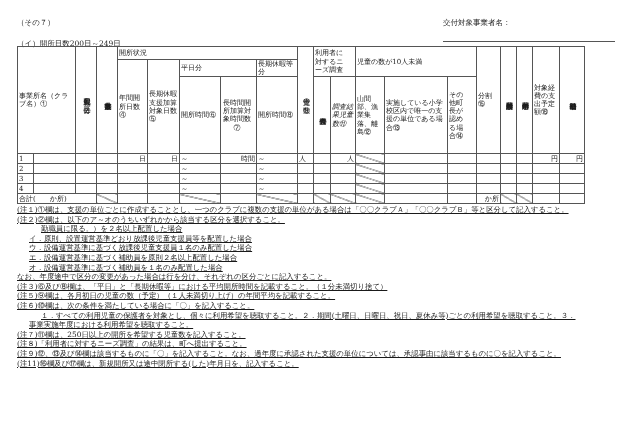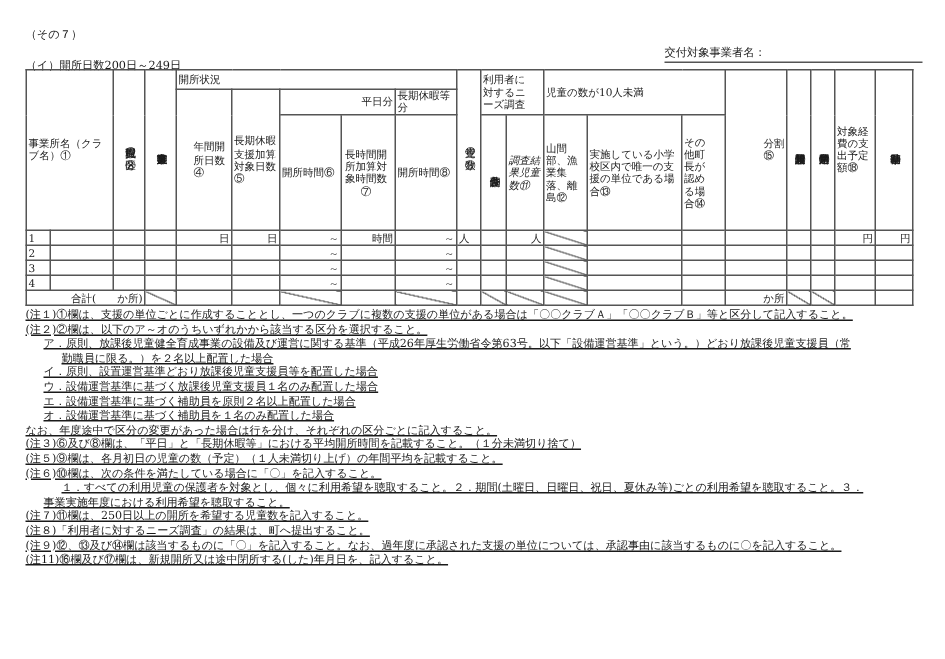--- a/index.html
+++ b/index.html
@@ -1,27 +1,27 @@
 <!DOCTYPE html>
 <html><head>
 <meta charset="utf-8">
 <style>
   html, body { margin:0; padding:0; background:#ffffff; }
   body { width:630px; height:439px; position:relative; overflow:hidden;
          font-family:"DejaVu Serif","Liberation Serif",serif; color:#1a1a1a; }
   .abs { position:absolute; }
   .t { font-size:7px; line-height:8px; white-space:nowrap; }
   .sono { left:17px; top:19px; font-size:7.5px; }
-  .kofu { left:443px; top:32px; font-size:7.5px;font-family:Liberation Mono, monospace; }
+  .kofu { left:443px; top:19px; font-size:7.5px; }
   .kofu-line { left:443px; top:41px; width:172px; height:0; border-top:1px solid #555; }
   .sub { left:17px; top:40px; font-size:7.5px; }
   table.grid { position:absolute; left:17px; top:46px; border-collapse:collapse; table-layout:fixed; }
   table.grid td { border:0.8px solid #555; padding:0 1px; font-size:7px; line-height:8.2px; vertical-align:middle; overflow:hidden; position:relative; }
   .vt { writing-mode:vertical-rl; text-orientation:upright; letter-spacing:0px; margin:0 auto; line-height:9px; }
-  .hc { text-align:right; }
+  .hc { text-align:left; }
   .rt { text-align:right; }
   .lt { text-align:left; }
   .diag { background:linear-gradient(to top right, transparent calc(50% - 0.5px), #555 calc(50% - 0.3px), #555 calc(50% + 0.3px), transparent calc(50% + 0.5px)); }
   .notes { position:absolute; left:17px; top:205px; width:610px; font-size:7.4px; line-height:9.6px; }
   .notes div { white-space:nowrap;text-decoration:underline; }
   .ind1 { padding-left:12px; }
   .ind2 { padding-left:24px; }
 </style>
 </head>
 <body>
@@ -67,38 +67,38 @@
         </td>
     <td colspan="5" class="lt">開所状況</td>
     <td rowspan="3" class="hc">
           <div class="vt">児童の数⑨</div>
         </td>
     <td colspan="2" rowspan="2" class="lt">
           <span style="white-space:normal;display:block;width:30px;">利用者に対するニーズ調査</span>
         </td>
     <td colspan="3" rowspan="2" class="lt">児童の数が10人未満</td>
     <td rowspan="3" class="lt">
-          <span style="white-space:normal;display:block;width:14px;padding-left:24px;">分割⑮</span>
+          <span style="white-space:normal;display:block;width:14px;">分割⑮</span>
         </td>
     <td rowspan="3" class="hc">
           <div class="vt">新規開設年月日⑯</div>
         </td>
     <td rowspan="3" class="hc">
           <div class="vt">途中閉所年月日⑰</div>
         </td>
     <td rowspan="3" class="lt">
           <span style="white-space:normal;display:block;width:24px;">対象経費の支出予定額⑱</span>
         </td>
     <td rowspan="3" class="hc">
           <div class="vt">補助基準額⑲</div>
         </td>
   </tr>
   <tr style="height:17px">
     <td rowspan="2" class="lt">
-          <span style="white-space:normal;display:block;width:24px;padding-left:10px;">年間開所日数④</span>
+          <span style="white-space:normal;display:block;width:24px;">年間開所日数④</span>
         </td>
     <td rowspan="2" class="lt">
           <span style="white-space:normal;display:block;width:28px;">長期休暇支援加算対象日数⑤</span>
         </td>
     <td colspan="2" class="hc">平日分</td>
     <td class="lt">
           <span style="white-space:normal;display:block;width:36px;">長期休暇等分</span>
         </td>
   </tr>
   <tr style="height:77px">
@@ -231,21 +231,20 @@
     <td class="diag"></td>
     <td></td>
     <td></td>
   </tr>
 </tbody>
   </table>
 
 <div class="notes">
   <div>(注１)①欄は、支援の単位ごとに作成することとし、一つのクラブに複数の支援の単位がある場合は「〇〇クラブＡ」「〇〇クラブＢ」等と区分して記入すること。</div>
   <div>(注２)②欄は、以下のア～オのうちいずれかから該当する区分を選択すること。</div>
-  <div class="ind1">ア．原則、放課後児童健全育成事業の設備及び運営に関する基準（平成26年厚生労働省令第63号。以下「設備運営基準」という。）どおり放課後児童支援員（常</div>
   <div class="ind2">勤職員に限る。）を２名以上配置した場合</div>
   <div class="ind1">イ．原則、設置運営基準どおり放課後児童支援員等を配置した場合</div>
   <div class="ind1">ウ．設備運営基準に基づく放課後児童支援員１名のみ配置した場合</div>
   <div class="ind1">エ．設備運営基準に基づく補助員を原則２名以上配置した場合</div>
   <div class="ind1">オ．設備運営基準に基づく補助員を１名のみ配置した場合</div>
   <div>なお、年度途中で区分の変更があった場合は行を分け、それぞれの区分ごとに記入すること。</div>
   <div>(注３)⑥及び⑧欄は、「平日」と「長期休暇等」における平均開所時間を記載すること。（１分未満切り捨て）</div>
   <div>(注５)⑨欄は、各月初日の児童の数（予定）（１人未満切り上げ）の年間平均を記載すること。</div>
   <div>(注６)⑩欄は、次の条件を満たしている場合に「〇」を記入すること。</div>
   <div class="ind2">１．すべての利用児童の保護者を対象とし、個々に利用希望を聴取すること。２．期間(土曜日、日曜日、祝日、夏休み等)ごとの利用希望を聴取すること。３．</div>

